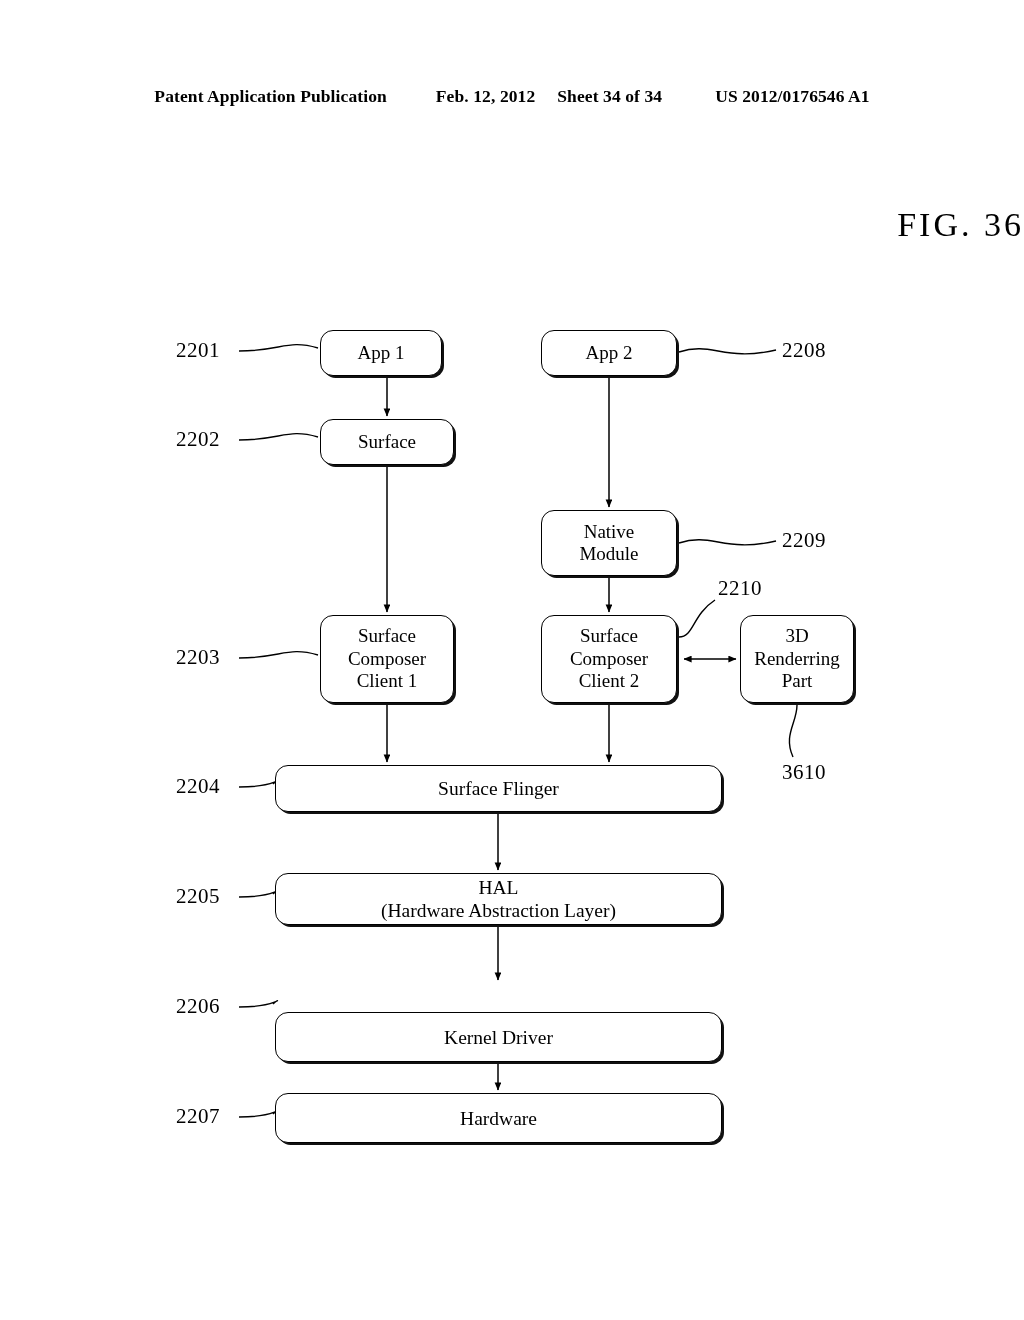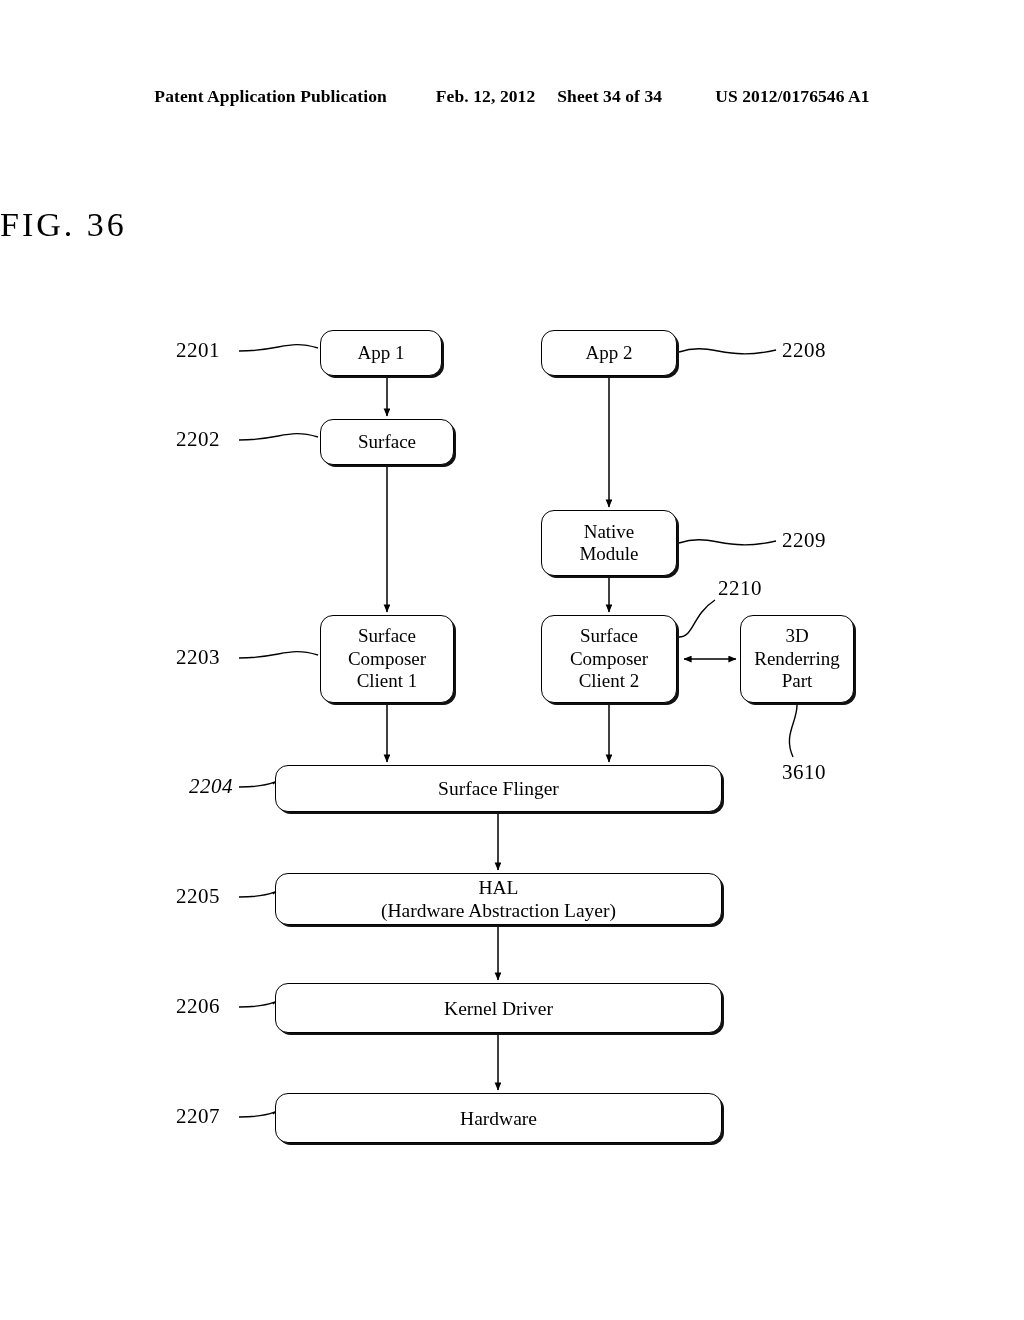--- a/index.html
+++ b/index.html
@@ -33,21 +33,21 @@
   #patent-header .gap-lg { display: inline-block; width: 40px; }
   #patent-header .gap-sm { display: inline-block; width: 13px; }
   #patent-header .gap-xl { display: inline-block; width: 44px; }
 
   
   #figure-title {
     position: absolute;
     left: 0;
     top: 206px;
     width: 1024px;
-    text-align: left;
+    text-align: right;
     font-family: "Liberation Serif", "DejaVu Serif", serif;
     font-size: 34px;
     letter-spacing: 3px;
     font-weight: 400;
   }
 
   
   #diagram {
     position: absolute;
     left: 0;
@@ -91,36 +91,36 @@
   
   #node-app1            { left: 320px; top: 330px;  width: 122px; height: 46px; }
   #node-surface         { left: 320px; top: 419px;  width: 134px; height: 46px; }
   #node-scc1            { left: 320px; top: 615px;  width: 134px; height: 88px; }
   #node-app2            { left: 541px; top: 330px;  width: 136px; height: 46px; }
   #node-native          { left: 541px; top: 510px;  width: 136px; height: 66px; }
   #node-scc2            { left: 541px; top: 615px;  width: 136px; height: 88px; }
   #node-3d              { left: 740px; top: 615px;  width: 114px; height: 88px; }
   #node-flinger         { left: 275px; top: 765px;  width: 447px; height: 47px; }
   #node-hal             { left: 275px; top: 873px;  width: 447px; height: 52px; }
-  #node-kernel          { left: 275px; top: 983px;  width: 447px; height: 50px; }
+  #node-kernel          { left: 275px; top: 1012px;  width: 447px; height: 50px; }
   #node-hardware        { left: 275px; top: 1093px; width: 447px; height: 50px; }
 
   
   .ref {
     position: absolute;
     font-family: "Liberation Serif", "DejaVu Serif", serif;
     font-size: 21px;
     letter-spacing: 0.5px;
     white-space: nowrap;
     z-index: 4;
   }
   #ref-2201 { left: 176px; top: 338px; }
   #ref-2202 { left: 176px; top: 427px; }
   #ref-2203 { left: 176px; top: 645px; }
-  #ref-2204 { left: 189px; top: 774px; font-style: italic; }
+  #ref-2204 { left: 176px; top: 774px; }
   #ref-2205 { left: 176px; top: 884px; }
   #ref-2206 { left: 176px; top: 994px; }
   #ref-2207 { left: 176px; top: 1104px; }
   #ref-2208 { left: 782px; top: 338px; }
   #ref-2209 { left: 782px; top: 528px; }
   #ref-2210 { left: 718px; top: 576px; }
   #ref-3610 { left: 782px; top: 760px; }
 </style>
 </head>
 <body>

